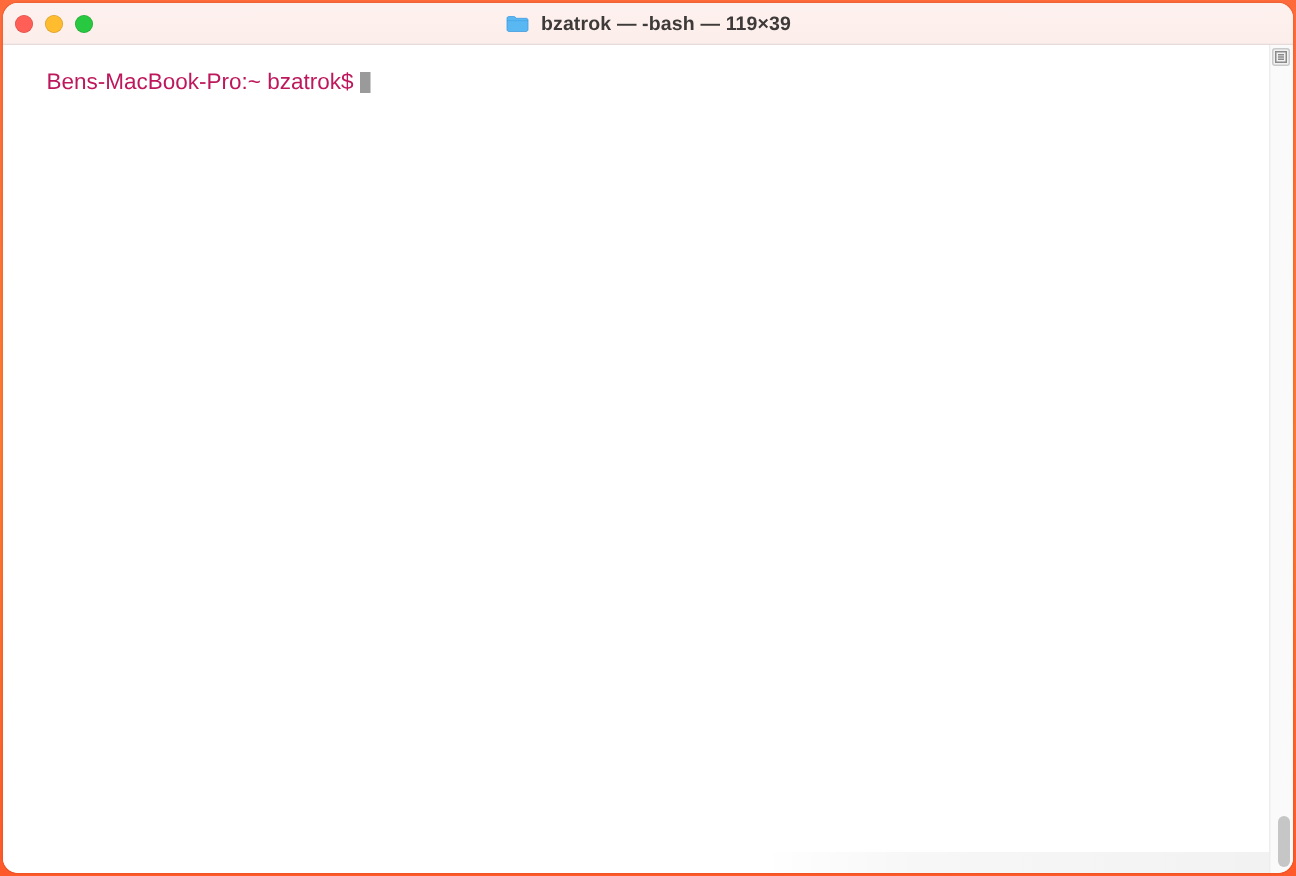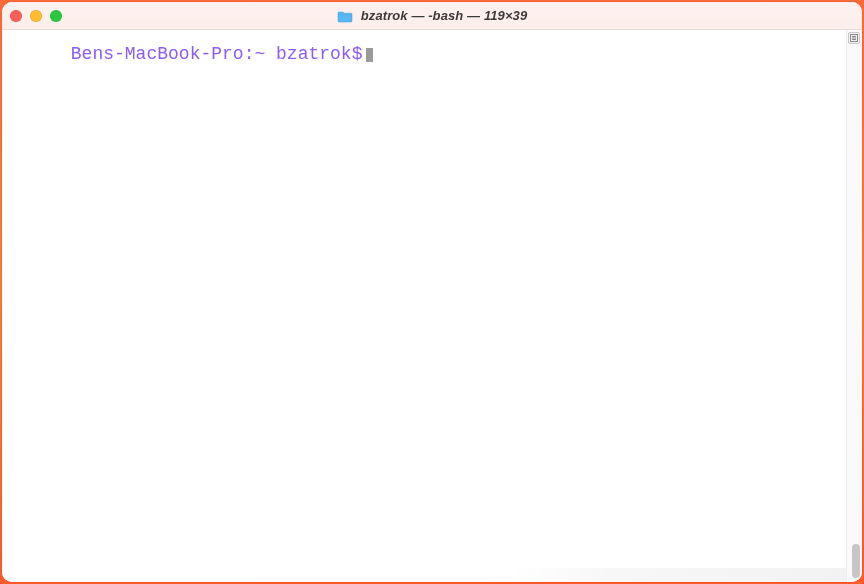--- a/index.html
+++ b/index.html
@@ -46,21 +46,20 @@
     .tl-min   { background: #febc2e; }
     .tl-zoom  { background: #28c840; }
     .title-wrap {
       position: absolute;
       left: 0; right: 0;
       display: flex;
       align-items: center;
       justify-content: center;
       gap: 8px;
       pointer-events: none;
-      font-style: italic;
     }
     .title-wrap .folder-icon { pointer-events: none; }
     .title-text {
       font-size: 13px;
       font-weight: 600;
       color: #3d3a39;
       letter-spacing: 0.1px;
     }
     .folder-icon {
       width: 16px;
@@ -69,24 +68,24 @@
     }
     .content-wrap {
       flex: 1;
       display: flex;
       position: relative;
       min-height: 0;
     }
     .terminal-area {
       flex: 1;
       background: #ffffff;
-      font-family: Liberation Mono, monospace;
-      font-size: 18px;
+      font-family: Liberation Sans, sans-serif;
+      font-size: 15px;
       line-height: 15px;
-      color: #8b5cf6;
+      color: #be185d;
       padding: 2px 4px;
       white-space: pre;
       overflow: hidden;
     }
     .prompt-line {
       display: inline-flex;
       align-items: center;
     }
     .cursor {
       display: inline-block;

